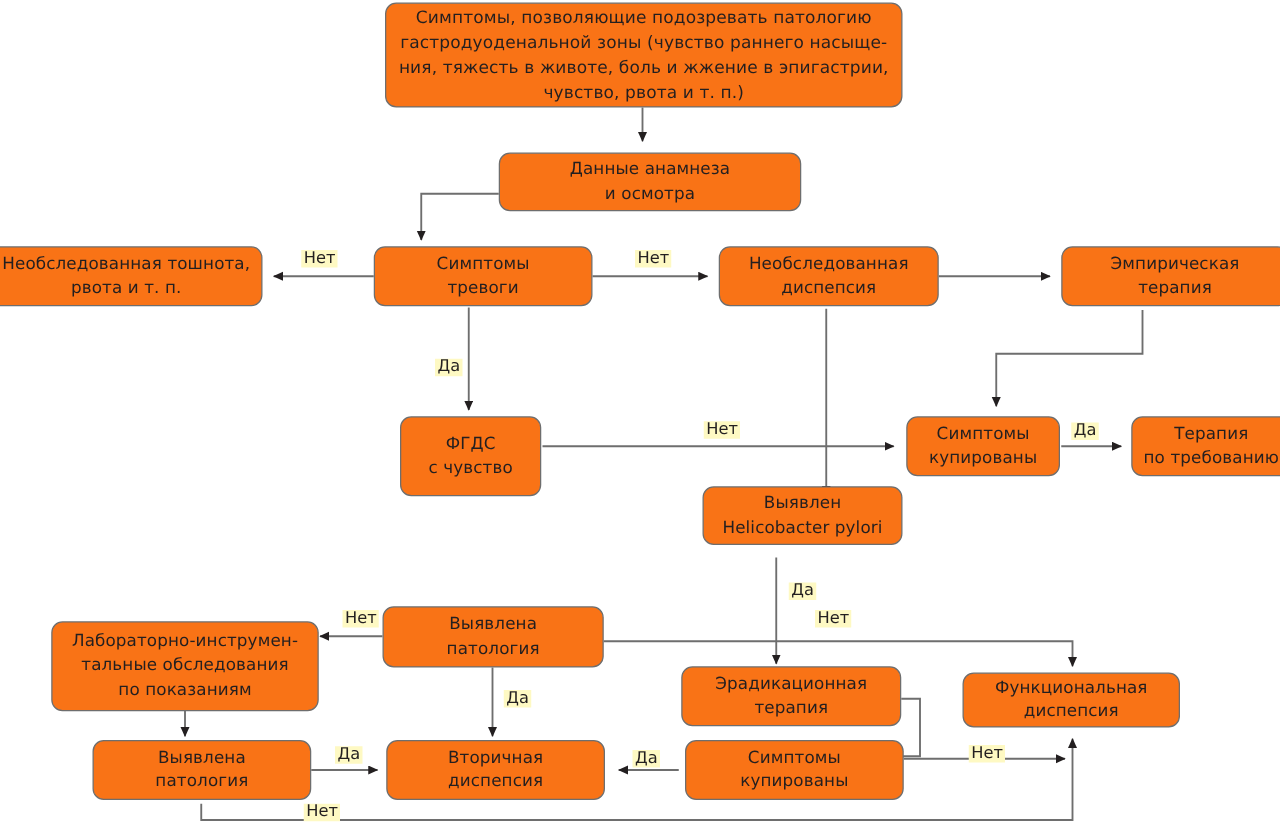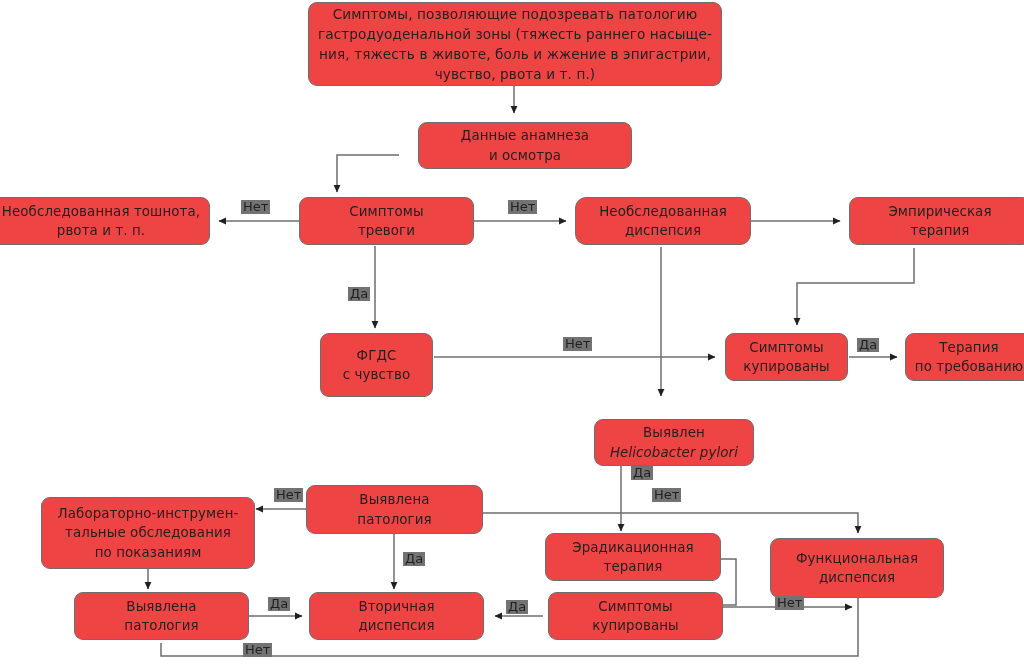--- a/index.html
+++ b/index.html
@@ -20,39 +20,39 @@
     left: 0; top: 0;
     width: 1024px;
     height: 664px;
     pointer-events: none;
   }
   .node {
     position: absolute;
     box-sizing: border-box;
     border: 1.3px solid #6e6e6e;
     border-radius: 9px;
-    background: #ef4444;
+    background: #f97316;
     display: flex;
     align-items: center;
     justify-content: flex-end;
     text-align: center;
     color: #231f20;
     font-size: 13.4px;
     line-height: 1.42;
     padding: 18px 6px;
     letter-spacing: 0.1px;
   }
   .node .txt { width: 100%; }
-  .node .ital { font-style: italic; }
+  .node .ital { }
   .node.big { font-size: 13.6px; line-height: 1.48; }
   .elabel {
     position: absolute;
     color: #231f20;
     font-size: 13px;
-    background: #737373;
+    background: #fef9c3;
     padding: 0 2px;
     white-space: nowrap;
     line-height: 1.1;
   }
 </style>
 </head>
 <body>
 
 <div id="canvas">
 
@@ -103,48 +103,48 @@
       <path d="M723,607 L852,607" marker-end="url(#ah)"></path>
 
       <path d="M161,643 L161,656 L858,656 L858,591" marker-end="url(#ah)"></path>
 
     </g>
   </svg>
 
   <div class="node big" style="left:308px; top:2px; width:414px; height:84px;">
     <div class="txt">
       <div>Симптомы, позволяющие подозревать патологию</div>
-      <div>гастродуоденальной зоны (тяжесть раннего насыще-</div>
+      <div>гастродуоденальной зоны (чувство раннего насыще-</div>
       <div>ния, тяжесть в животе, боль и жжение в эпигастрии,</div>
       <div>чувство, рвота и т. п.)</div>
     </div>
   </div>
 
-  <div class="node" style="left:418px; top:122px; width:214px; height:47px;">
+  <div class="node" style="left:399px; top:122px; width:242px; height:47px;">
     <div class="txt">
       <div>Данные анамнеза</div>
       <div>и осмотра</div>
     </div>
   </div>
 
   <div class="node" style="left:-8px; top:197px; width:218px; height:48px;">
     <div class="txt">
       <div>Необследованная тошнота,</div>
       <div>рвота и т. п.</div>
     </div>
   </div>
 
   <div class="node" style="left:299px; top:197px; width:175px; height:48px;">
     <div class="txt">
       <div>Симптомы</div>
       <div>тревоги</div>
     </div>
   </div>
 
-  <div class="node" style="left:575px; top:197px; width:176px; height:48px;border-radius:11px;">
+  <div class="node" style="left:575px; top:197px; width:176px; height:48px;">
     <div class="txt">
       <div>Необследованная</div>
       <div>диспепсия</div>
     </div>
   </div>
 
   <div class="node" style="left:849px; top:197px; width:182px; height:48px;">
     <div class="txt">
       <div>Эмпирическая</div>
       <div>терапия</div>
@@ -165,21 +165,21 @@
     </div>
   </div>
 
   <div class="node" style="left:905px; top:333px; width:128px; height:48px;">
     <div class="txt">
       <div>Терапия</div>
       <div>по требованию</div>
     </div>
   </div>
 
-  <div class="node" style="left:562px; top:419px; width:160px; height:47px;margin-left:32px;">
+  <div class="node" style="left:562px; top:389px; width:160px; height:47px;">
     <div class="txt">
       <div>Выявлен</div>
       <div class="ital">Helicobacter pylori</div>
     </div>
   </div>
 
   <div class="node" style="left:41px; top:474px; width:214px; height:72px;margin-top:23px;">
     <div class="txt">
       <div>Лабораторно-инструмен-</div>
       <div>тальные обследования</div>
@@ -194,21 +194,21 @@
     </div>
   </div>
 
   <div class="node" style="left:545px; top:533px; width:176px; height:48px;">
     <div class="txt">
       <div>Эрадикационная</div>
       <div>терапия</div>
     </div>
   </div>
 
-  <div class="node" style="left:770px; top:538px; width:174px; height:60px;">
+  <div class="node" style="left:770px; top:538px; width:174px; height:44px;">
     <div class="txt">
       <div>Функциональная</div>
       <div>диспепсия</div>
     </div>
   </div>
 
   <div class="node" style="left:74px; top:592px; width:175px; height:48px;">
     <div class="txt">
       <div>Выявлена</div>
       <div>патология</div>

